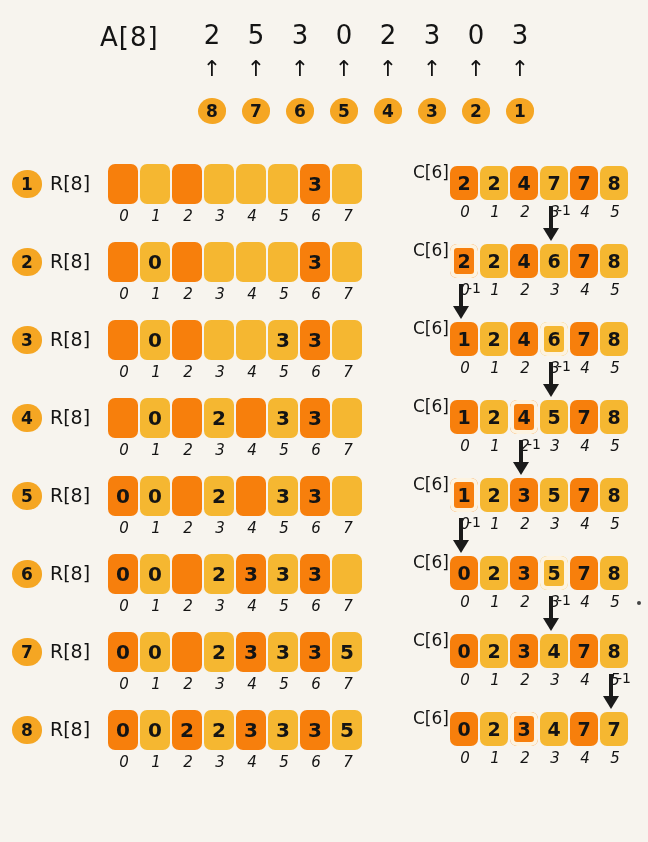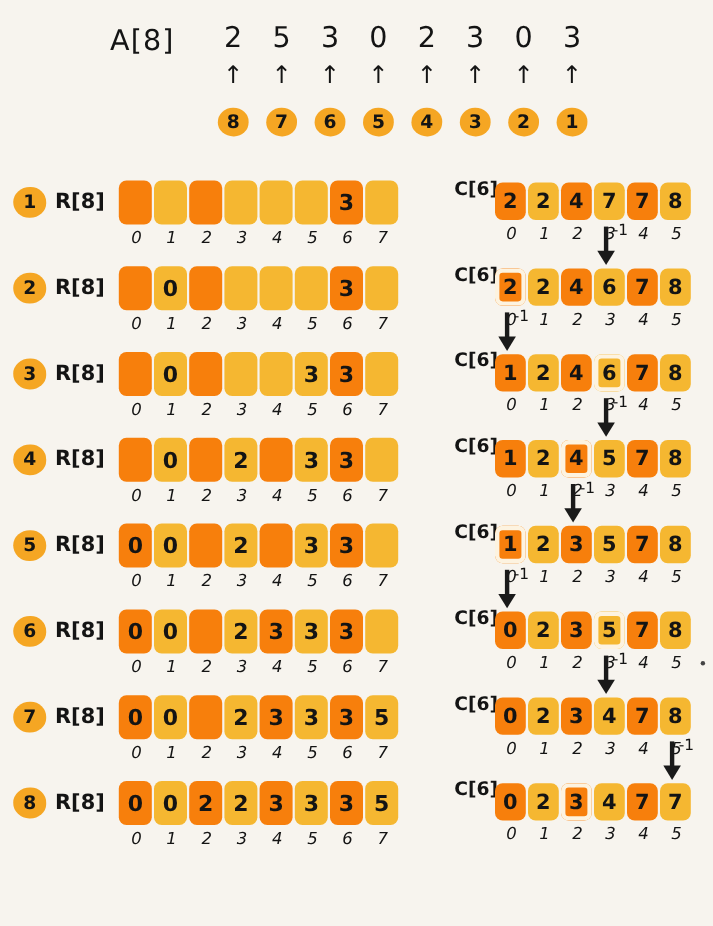--- a/index.html
+++ b/index.html
@@ -100,21 +100,20 @@
     font-weight: bold;
     display: flex;
     align-items: center;
     justify-content: center;
   }
   .arr-name {
     position: absolute;
     font-size: 19px;
     color: #141414;
     top: 12px;
-    font-weight: bold;
   }
   .r-name { left: 50px; }
   .c-name { left: 413px; font-size: 17px; top: 2px; }
 
   .cells {
     position: absolute;
     display: flex;
     gap: 2px;
   }
   .r-cells { left: 108px; top: 4px; }

